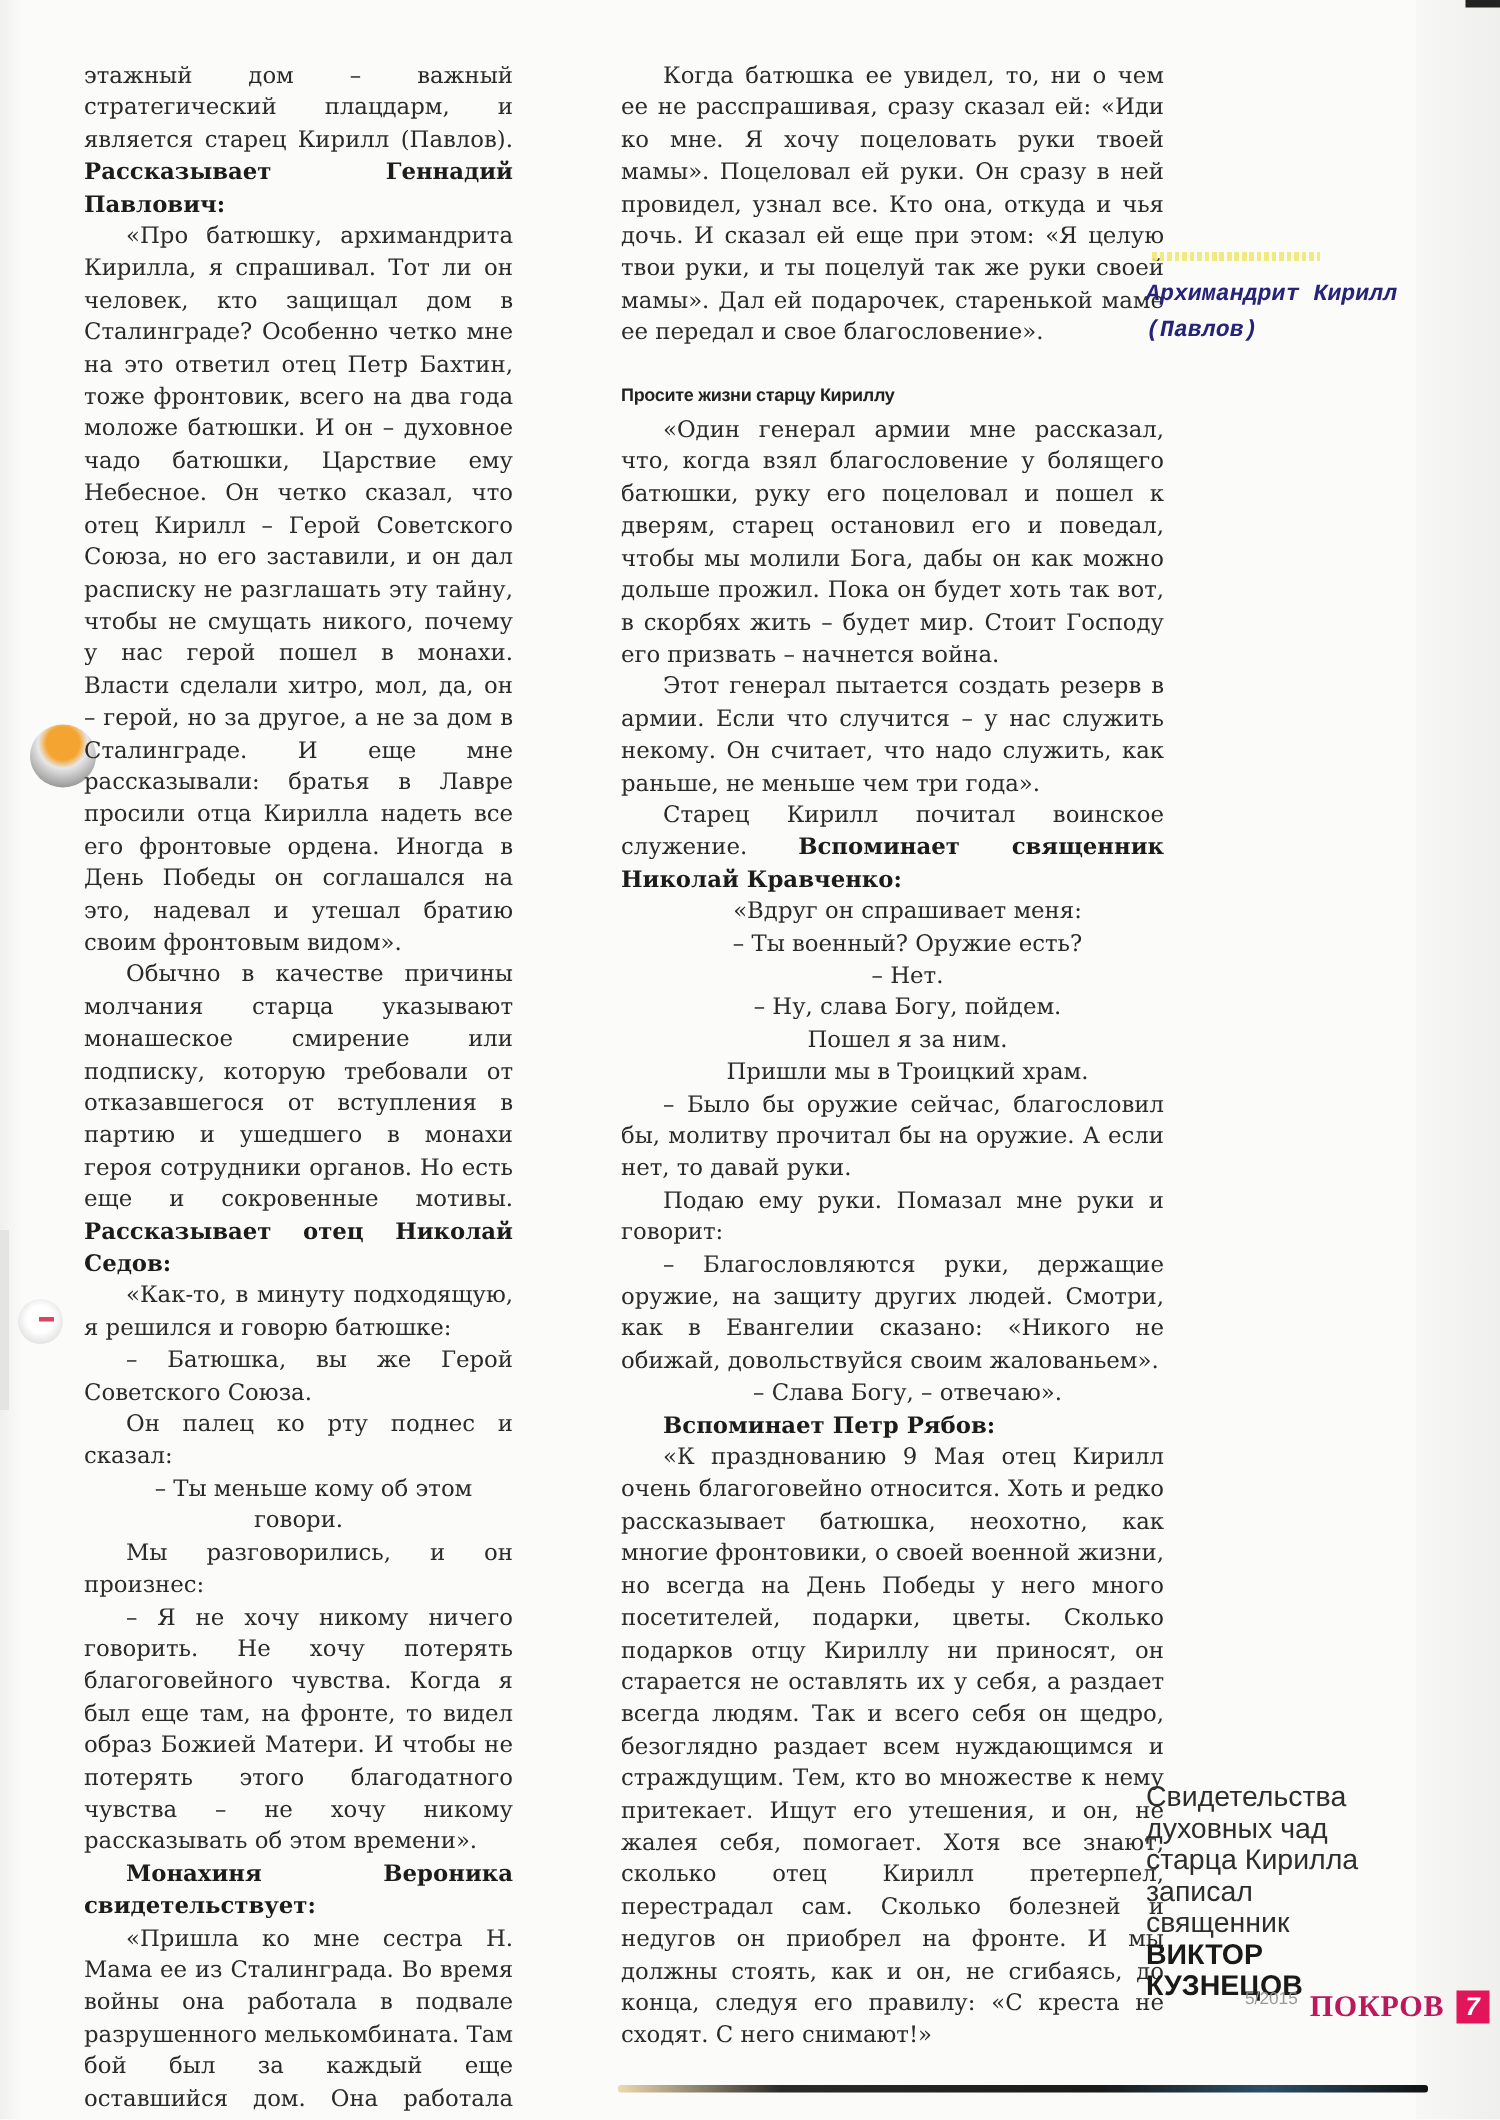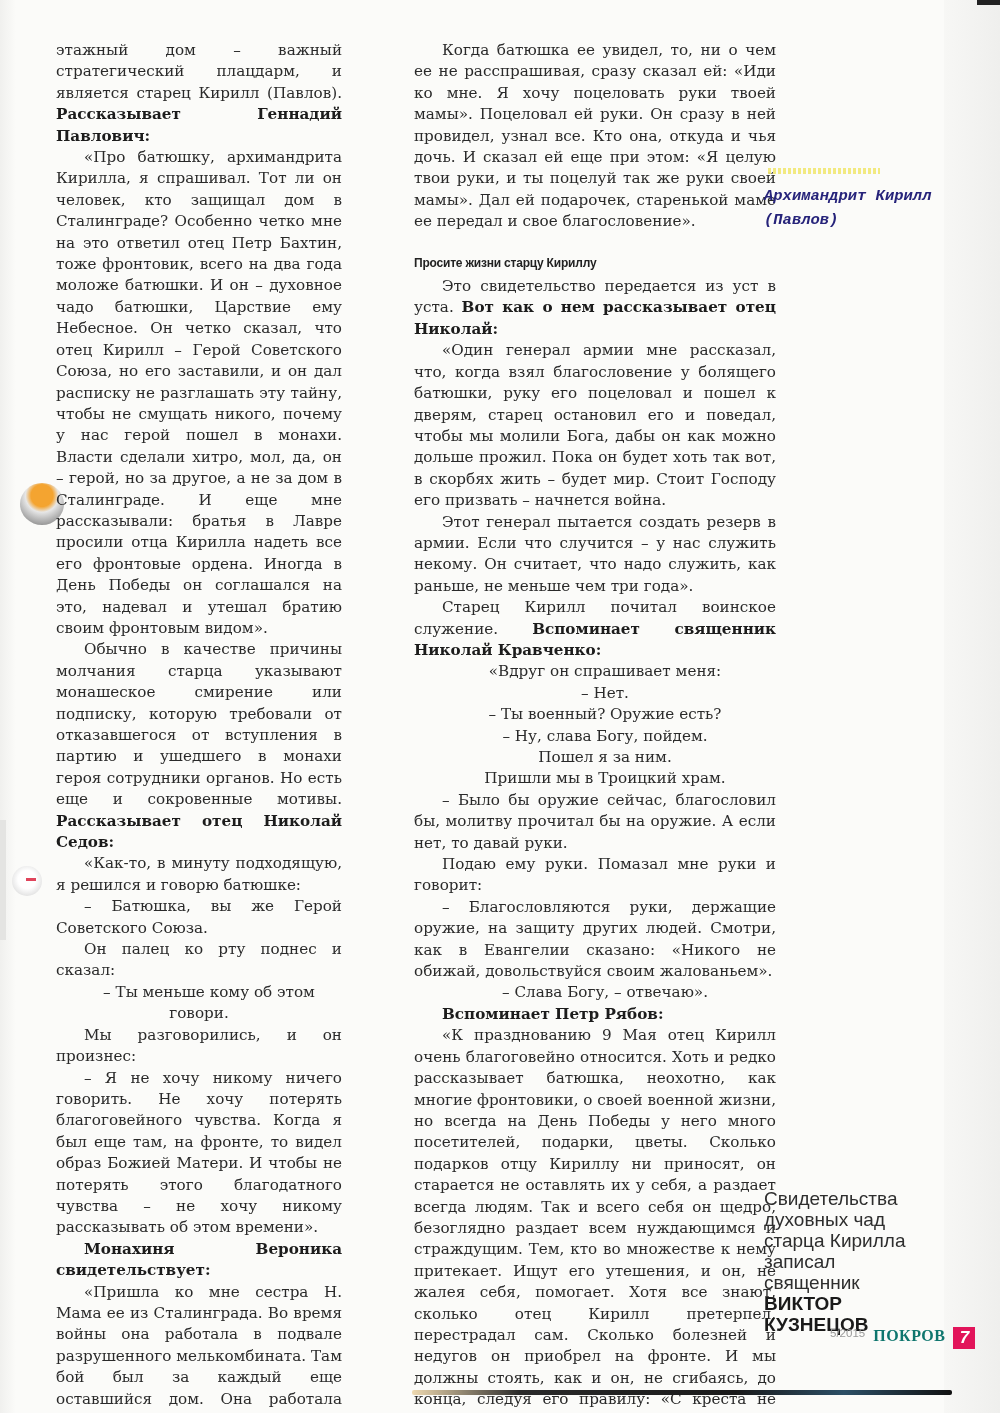--- a/index.html
+++ b/index.html
@@ -45,22 +45,22 @@
     font-family: "Liberation Sans", "DejaVu Sans", sans-serif;
     font-size: 19px; line-height: 21px; color: #2e2e2e;
   }
   .credit b { font-weight: bold; color: #1a1a1a; }
   .footer {
     position: absolute; top: 1327px; left: 830px; height: 22px;
     display: flex; align-items: flex-start; gap: 8px;
   }
   .issue { font-family: "Liberation Sans", sans-serif; font-size: 11.5px; color: #999; }
   .mag-name {
-    font-family: "Liberation Serif", serif; font-size: 16px; letter-spacing: 0.5px;
-    color: #0f766e; font-weight: bold;
+    font-family: "Liberation Serif", serif; font-size: 20px; letter-spacing: 0.5px;
+    color: #be185d; font-weight: bold;
   }
   .page-badge {
     width: 22px; height: 22px; background: #e2145a; color: #fff;
     font-family: "Liberation Sans", sans-serif; font-weight: bold; font-size: 17px;
     display: flex; align-items: center; justify-content: center; font-style: italic;
   }
   .bottom-bar {
     position: absolute; left: 412px; top: 1390px; width: 540px; height: 5px;
     background: linear-gradient(to right, #eed9b0, #2a2a2a 20%, #1a1a1a 60%, #2c4f66 80%, #111);
     border-radius: 2px;
@@ -101,27 +101,26 @@
   <p class="dlg">– Ты меньше кому об этом говори.</p>
   <p>Мы разговорились, и он произнес:</p>
   <p>– Я не хочу никому ничего говорить. Не хочу потерять благоговейного чувства. Когда я был еще там, на фронте, то видел образ Божией Матери. И чтобы не потерять этого благодатного чувства – не хочу никому рассказывать об этом времени».</p>
   <p><b>Монахиня Вероника свидетельствует:</b></p>
   <p>«Пришла ко мне сестра Н. Мама ее из Сталинграда. Во время войны она работала в подвале разрушенного мелькомбината. Там бой был за каждый еще оставшийся дом. Она работала через дорогу, где стоял тот дом Павлова. Они пекли хлеб для наших солдат, а из оставшейся муки делали лепешки и под обстрелом, ползком переправляли их через дорогу к нашим солдатам, в окруженный немцами, обороняемый ими дом. Вот так старшая сестра мамы ее погибла. Тогда мама этой инокини, взяв к себе сына убитой сестры, стала сама выпекать и переправлять лепешки в тот дом, к солдатам Ивана Павлова. Когда мать Н. узнала, что архимандрит Кирилл тот самый сержант Иван Павлов, мой духовник, она попросила взять ее с собой в Лавру. Сказала, что хочет с ним познакомиться.</p>
 </div>
 
 <div class="col col-mid">
   <p>Когда батюшка ее увидел, то, ни о чем ее не расспрашивая, сразу сказал ей: «Иди ко мне. Я хочу поцеловать руки твоей мамы». Поцеловал ей руки. Он сразу в ней провидел, узнал все. Кто она, откуда и чья дочь. И сказал ей еще при этом: «Я целую твои руки, и ты поцелуй так же руки своей мамы». Дал ей подарочек, старенькой маме ее передал и свое благословение».</p>
   <h3>Просите жизни старцу Кириллу</h3>
-  <p><span>Это свидетельство передается из уст в уста. </span><b>Вот как о нем рассказывает отец Николай:</b></p>
   <p>«Один генерал армии мне рассказал, что, когда взял благословение у болящего батюшки, руку его поцеловал и пошел к дверям, старец остановил его и поведал, чтобы мы молили Бога, дабы он как можно дольше прожил. Пока он будет хоть так вот, в скорбях жить – будет мир. Стоит Господу его призвать – начнется война.</p>
   <p>Этот генерал пытается создать резерв в армии. Если что случится – у нас служить некому. Он считает, что надо служить, как раньше, не меньше чем три года».</p>
   <p><span>Старец Кирилл почитал воинское служение. </span><b>Вспоминает священник Николай Кравченко:</b></p>
   <p class="dlg">«Вдруг он спрашивает меня:</p>
+  <p class="dlg">– Ты военный? Оружие есть?</p>
   <p class="dlg">– Нет.</p>
-  <p class="dlg">– Ты военный? Оружие есть?</p>
   <p class="dlg">– Ну, слава Богу, пойдем.</p>
   <p class="dlg">Пошел я за ним.</p>
   <p class="dlg">Пришли мы в Троицкий храм.</p>
   <p>– Было бы оружие сейчас, благословил бы, молитву прочитал бы на оружие. А если нет, то давай руки.</p>
   <p>Подаю ему руки. Помазал мне руки и говорит:</p>
   <p>– Благословляются руки, держащие оружие, на защиту других людей. Смотри, как в Евангелии сказано: «Никого не обижай, довольствуйся своим жалованьем».</p>
   <p class="dlg">– Слава Богу, – отвечаю».</p>
   <p><b>Вспоминает Петр Рябов:</b></p>
   <p>«К празднованию 9 Мая отец Кирилл очень благоговейно относится. Хоть и редко рассказывает батюшка, неохотно, как многие фронтовики, о своей военной жизни, но всегда на День Победы у него много посетителей, подарки, цветы. Сколько подарков отцу Кириллу ни приносят, он старается не оставлять их у себя, а раздает всегда людям. Так и всего себя он щедро, безоглядно раздает всем нуждающимся и страждущим. Тем, кто во множестве к нему притекает. Ищут его утешения, и он, не жалея себя, помогает. Хотя все знают, сколько отец Кирилл претерпел, перестрадал сам. Сколько болезней и недугов он приобрел на фронте. И мы должны стоять, как и он, не сгибаясь, до конца, следуя его правилу: «С креста не сходят. С него снимают!»</p>
 </div>

